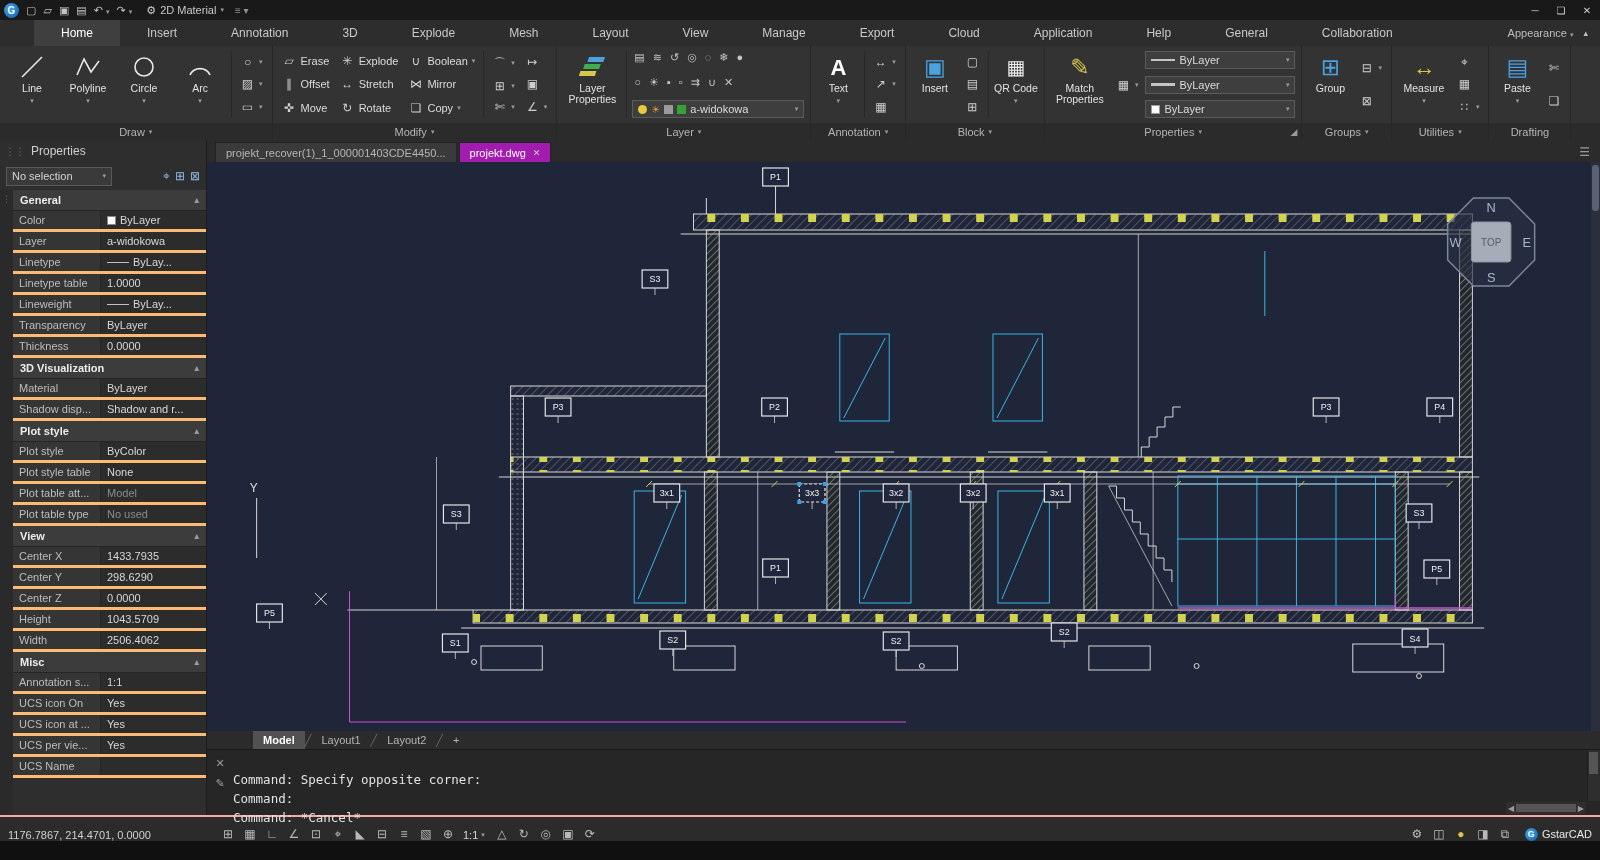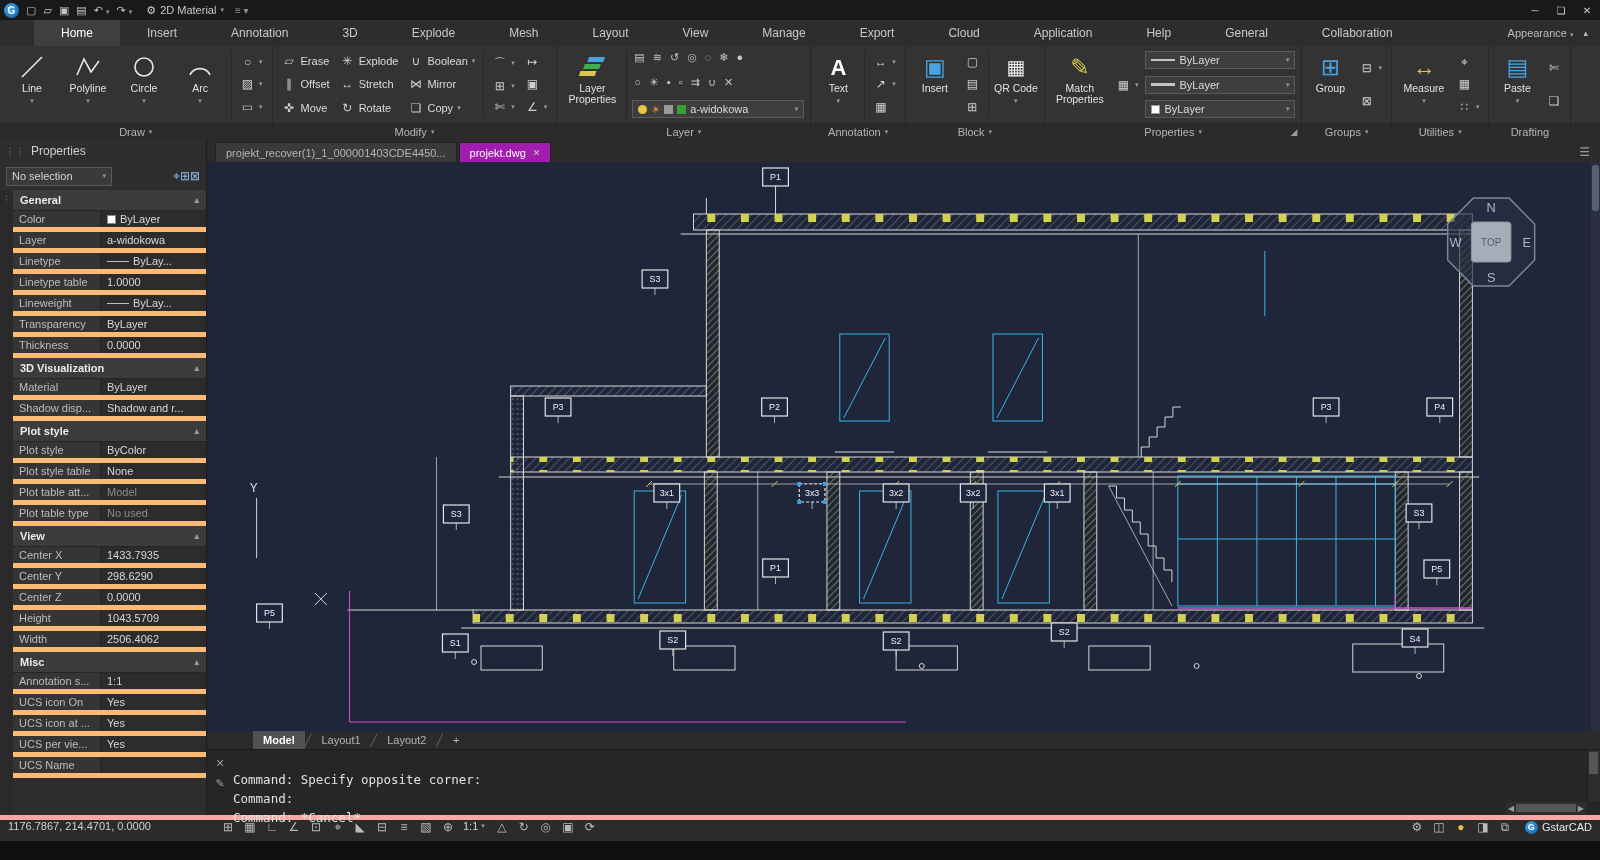--- a/index.html
+++ b/index.html
@@ -39,30 +39,30 @@
 .combo .caret{margin-left:auto}
 .chip{width:9px;height:9px;display:inline-block;flex:none}
 .lnsmp{width:24px;border-top:2px solid #c4c4c4;display:inline-block}
 .dstack{display:flex;flex-direction:column;justify-content:space-between;width:150px;padding:2px 0}
 .dlaunch{position:absolute;right:4px;color:#9a9a9a;font-size:9px}
 
 .main{display:flex;height:675px}
 .palette{width:207px;background:#2e2e2e;border-right:1px solid #1c1c1c;display:flex;flex-direction:column;font-size:11px}
 .phead{height:22px;display:flex;align-items:center;color:#cfcfcf;font-size:12px;padding-left:5px;gap:6px}
 .pgripdots{color:#6d6d6d;font-size:10px}
-.ptool{height:28px;display:flex;align-items:center;padding:0 6px}
+.ptool{height:28px;display:flex;align-items:center;gap:5px;padding:0 6px}
 .psel{width:106px;height:19px;background:#3a3a3a;border:1px solid #5a5a5a;display:flex;align-items:center;font-size:11px;color:#d5d5d5;padding:0 5px}
 .psel .caret{margin-left:auto}
 .tic{color:#8fb8e8;font-size:12px}
 .pbodywrap{flex:1;display:flex;overflow:hidden}
 .pgrip{width:13px;background:#2a2a2a;color:#6a6a6a;text-align:center;font-size:9px;padding-top:4px}
 .plist{flex:1}
 .psec{height:21px;background:#3c3c3c;border-bottom:1px solid #252525;display:flex;align-items:center;padding:0 7px;color:#ececec;font-weight:bold}
 .psec .parrow{margin-left:auto;color:#9a9a9a;font-size:9px}
-.prow{height:21px;display:flex;border-bottom:5px solid #fdba74}
+.prow{height:21px;display:flex;border-bottom:3px solid #fdba74}
 .pl{width:88px;background:#353535;color:#bdbdbd;display:flex;align-items:center;padding-left:6px;border-right:1px solid #252525;white-space:nowrap;overflow:hidden}
 .pv{flex:1;background:#2c2c2c;color:#d8d8d8;display:flex;align-items:center;padding-left:6px;gap:4px;white-space:nowrap;overflow:hidden}
 .pv.dim{color:#8b8b8b}
 .sw{width:9px;height:9px;background:#fff;border:1px solid #888;flex:none}
 .ln{width:22px;border-top:1px solid #c0c0c0;flex:none}
 
 .rightcol{flex:1;display:flex;flex-direction:column;min-width:0}
 .doctabs{height:22px;background:#2b2b2b;display:flex;align-items:flex-end;padding-left:8px;gap:2px;position:relative}
 .dtab{height:20px;display:flex;align-items:center;gap:7px;padding:0 10px;font-size:11px;background:#3a3a3a;color:#b5b5b5;border:1px solid #222;border-bottom:none;white-space:nowrap}
 .dtab.on{background:#a21caf;color:#fff}
@@ -80,21 +80,21 @@
 .cmd{height:66px;background:#262626;position:relative;border-top:1px solid #1a1a1a;font-family:"DejaVu Sans Mono",monospace;font-size:12.5px;color:#e2e2e2}
 .cmdlines{position:absolute;left:26px;top:20px;right:18px}
 .cmdline{height:19px;display:flex;align-items:center;white-space:pre}
 .cmdicons{position:absolute;left:5px;top:7px;width:16px;text-align:center;color:#9a9a9a;font-size:11px;font-family:"Liberation Sans",sans-serif}
 .cmdicons div{margin-bottom:7px}
 .cvscroll{position:absolute;right:0;top:0;bottom:14px;width:13px;background:#2e2e2e;border-left:1px solid #1f1f1f}
 .cvthumb{position:absolute;right:2px;top:2px;width:9px;height:22px;background:#555}
 .chscroll{position:absolute;right:14px;bottom:1px;height:12px;width:80px;background:#2e2e2e;display:flex;align-items:center;font-size:8px;color:#9a9a9a;padding:0 2px;font-family:"Liberation Sans",sans-serif}
 .chthumb{flex:1;height:8px;background:#555;margin:0 2px}
 
-.status{height:26px;background:#2b2b2b;display:flex;align-items:flex-start;font-size:11px;color:#c2c2c2;padding:0 8px;border-top:5px solid #fca5a5}
+.status{height:26px;background:#2b2b2b;display:flex;align-items:flex-end;font-size:11px;color:#c2c2c2;padding:0 8px;border-top:2px solid #fca5a5}
 .coords{width:196px;color:#cfcfcf}
 .sicons{display:flex;align-items:center;gap:2px;margin-left:14px}
 .sic{width:20px;text-align:center;font-size:12px;color:#b9b9b9}
 .sscale{display:flex;align-items:center;gap:3px;padding:0 5px;color:#d5d5d5}
 .status-right{margin-left:auto;display:flex;align-items:center;gap:10px}
 .brand{display:flex;align-items:center;gap:4px;color:#e8e8e8;font-size:11px}
 .brandlogo{width:13px;height:13px;border-radius:50%;background:radial-gradient(circle at 35% 35%,#43a7e8,#0d5ea8);color:#fff;font-size:9px;font-weight:bold;display:flex;align-items:center;justify-content:center}
 .bottomstrip{height:19px;background:#101010}
 </style>
 </head>

